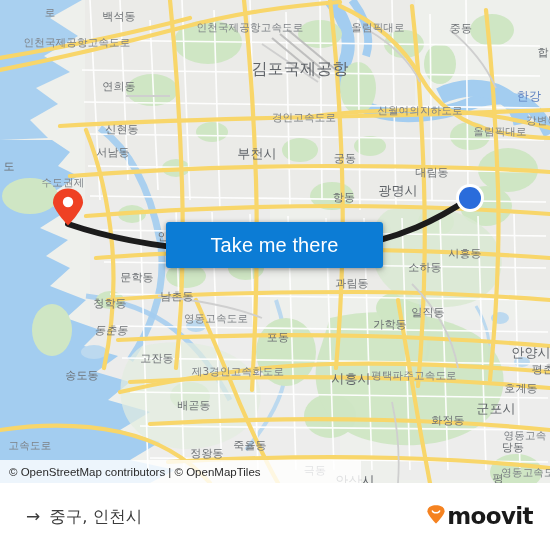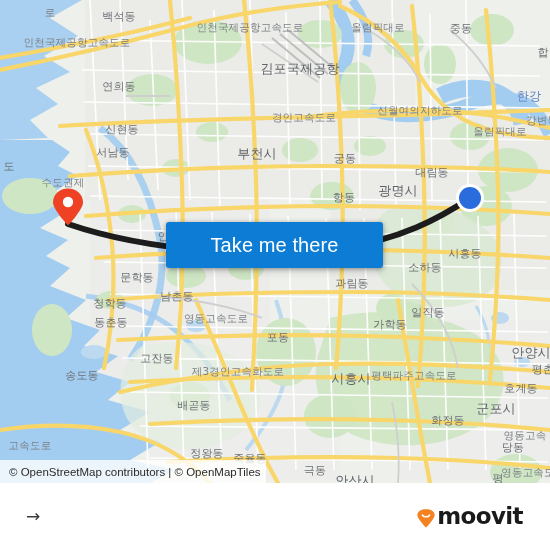--- a/index.html
+++ b/index.html
@@ -56,21 +56,21 @@
   .lbl.water {
     color: #5b7fc0;
     font-size: 12px;
   }
   .lbl.road {
     color: #7d8186;
     font-size: 10.5px;
   }
   .lbl.poi {
     color: #5f6368;
-    font-size: 13px;
+    font-size: 16px;
   }
 
   
   #origin-marker {
     position: absolute;
     left: 68px;
     top: 224px;
     width: 0; height: 0;
     z-index: 40;
   }
@@ -127,21 +127,21 @@
     z-index: 60;
     padding: 0;
   }
 
   
   #attribution {
     position: absolute;
     left: 0;
     bottom: 0;
     height: 23px;
-    width: 266px;
+    width: 361px;
     background: rgba(255,255,255,0.80);
     display: flex;
     align-items: center;
     z-index: 70;
   }
   #attribution .attr-text {
     font-family: "Liberation Sans", "DejaVu Sans", sans-serif;
     font-size: 11.5px;
     color: #2b2b2b;
     padding-left: 9px;
@@ -170,22 +170,22 @@
     white-space: nowrap;
   }
   #route-summary .arrow {
     margin: 0 9px;
     color: #3c3c3c;
     font-size: 17px;
     line-height: 1;
   }
   #brand-logo {
     display: flex;
-    align-items: flex-end;
-    padding-right: 27px;
+    align-items: flex-start;
+    padding-right: 17px;
   }
   #brand-logo .logo-mark {
     width: 18px;
     height: 19px;
     margin-right: 2px;
   }
   #brand-logo .logo-text {
     font-family: "DejaVu Sans", "Liberation Sans", sans-serif;
     font-size: 23px;
     font-weight: bold;
@@ -378,34 +378,34 @@
         <div class="lbl" style="left: 163px; top: 236px;">인</div>
         <div class="lbl" style="left: 465px; top: 253px;">시흥동</div>
         <div class="lbl" style="left: 425px; top: 267px;">소하동</div>
         <div class="lbl" style="left: 137px; top: 277px;">문학동</div>
         <div class="lbl" style="left: 352px; top: 283px;">과림동</div>
         <div class="lbl" style="left: 177px; top: 296px;">남촌동</div>
         <div class="lbl" style="left: 428px; top: 312px;">일직동</div>
         <div class="lbl" style="left: 110px; top: 303px;">청학동</div>
         <div class="lbl road" style="left: 216px; top: 318px;">영동고속도로</div>
         <div class="lbl" style="left: 390px; top: 324px;">가학동</div>
-        <div class="lbl" style="left: 111px; top: 322px;">동춘동</div>
+        <div class="lbl" style="left: 111px; top: 330px; font-style: italic;">동춘동</div>
         <div class="lbl" style="left: 278px; top: 337px;">포동</div>
         <div class="lbl" style="left: 157px; top: 358px;">고잔동</div>
         <div class="lbl road" style="left: 238px; top: 371px;">제3경인고속화도로</div>
         <div class="lbl city" style="left: 351px; top: 378px;">시흥시</div>
         <div class="lbl" style="left: 82px; top: 375px;">송도동</div>
         <div class="lbl road" style="left: 414px; top: 375px;">평택파주고속도로</div>
         <div class="lbl city" style="left: 531px; top: 352px;">안양시</div>
         <div class="lbl" style="left: 543px; top: 369px;">평촌</div>
         <div class="lbl" style="left: 521px; top: 388px;">호계동</div>
         <div class="lbl" style="left: 194px; top: 405px;">배곧동</div>
         <div class="lbl city" style="left: 496px; top: 408px;">군포시</div>
         <div class="lbl" style="left: 448px; top: 420px;">화정동</div>
-        <div class="lbl" style="left: 250px; top: 458px;">죽율동</div>
+        <div class="lbl" style="left: 250px; top: 445px;">죽율동</div>
         <div class="lbl road" style="left: 525px; top: 435px;">영동고속</div>
         <div class="lbl" style="left: 207px; top: 453px; font-family: Liberation Serif, serif;">정왕동</div>
         <div class="lbl" style="left: 513px; top: 447px;">당동</div>
         <div class="lbl road" style="left: 30px; top: 445px;">고속도로</div>
         <div class="lbl" style="left: 315px; top: 470px;">극동</div>
         <div class="lbl city" style="left: 355px; top: 480px;">안산시</div>
         <div class="lbl" style="left: 498px; top: 478px;">평</div>
         <div class="lbl road" style="left: 528px; top: 472px;">영동고속도</div>
       </div>
 
@@ -425,20 +425,21 @@
     <button id="cta-button">Take me there</button>
 
     <div id="attribution">
       <span class="attr-text">© OpenStreetMap contributors | © OpenMapTiles</span>
     </div>
   </div>
 
   <div id="footer">
     <div id="route-summary">
       <span class="arrow">→</span>
+      <span>중구, 인천시</span>
     </div>
     <div id="brand-logo">
       <svg class="logo-mark" viewBox="0 0 18 19" xmlns="http://www.w3.org/2000/svg">
         <path d="M9,18.6 C9,18.6 17.6,9.9 17.6,6.2 C17.6,2.3 13.8,0.3 9,0.3
                  C4.2,0.3 0.4,2.3 0.4,6.2 C0.4,9.9 9,18.6 9,18.6 Z" fill="#f58220"></path>
         <path d="M5.4,6.0 C6.2,8.4 11.8,8.4 12.6,6.0" stroke="#ffffff" stroke-width="1.5" fill="none" stroke-linecap="round"></path>
       </svg>
       <span class="logo-text">moovit</span>
     </div>
   </div>

